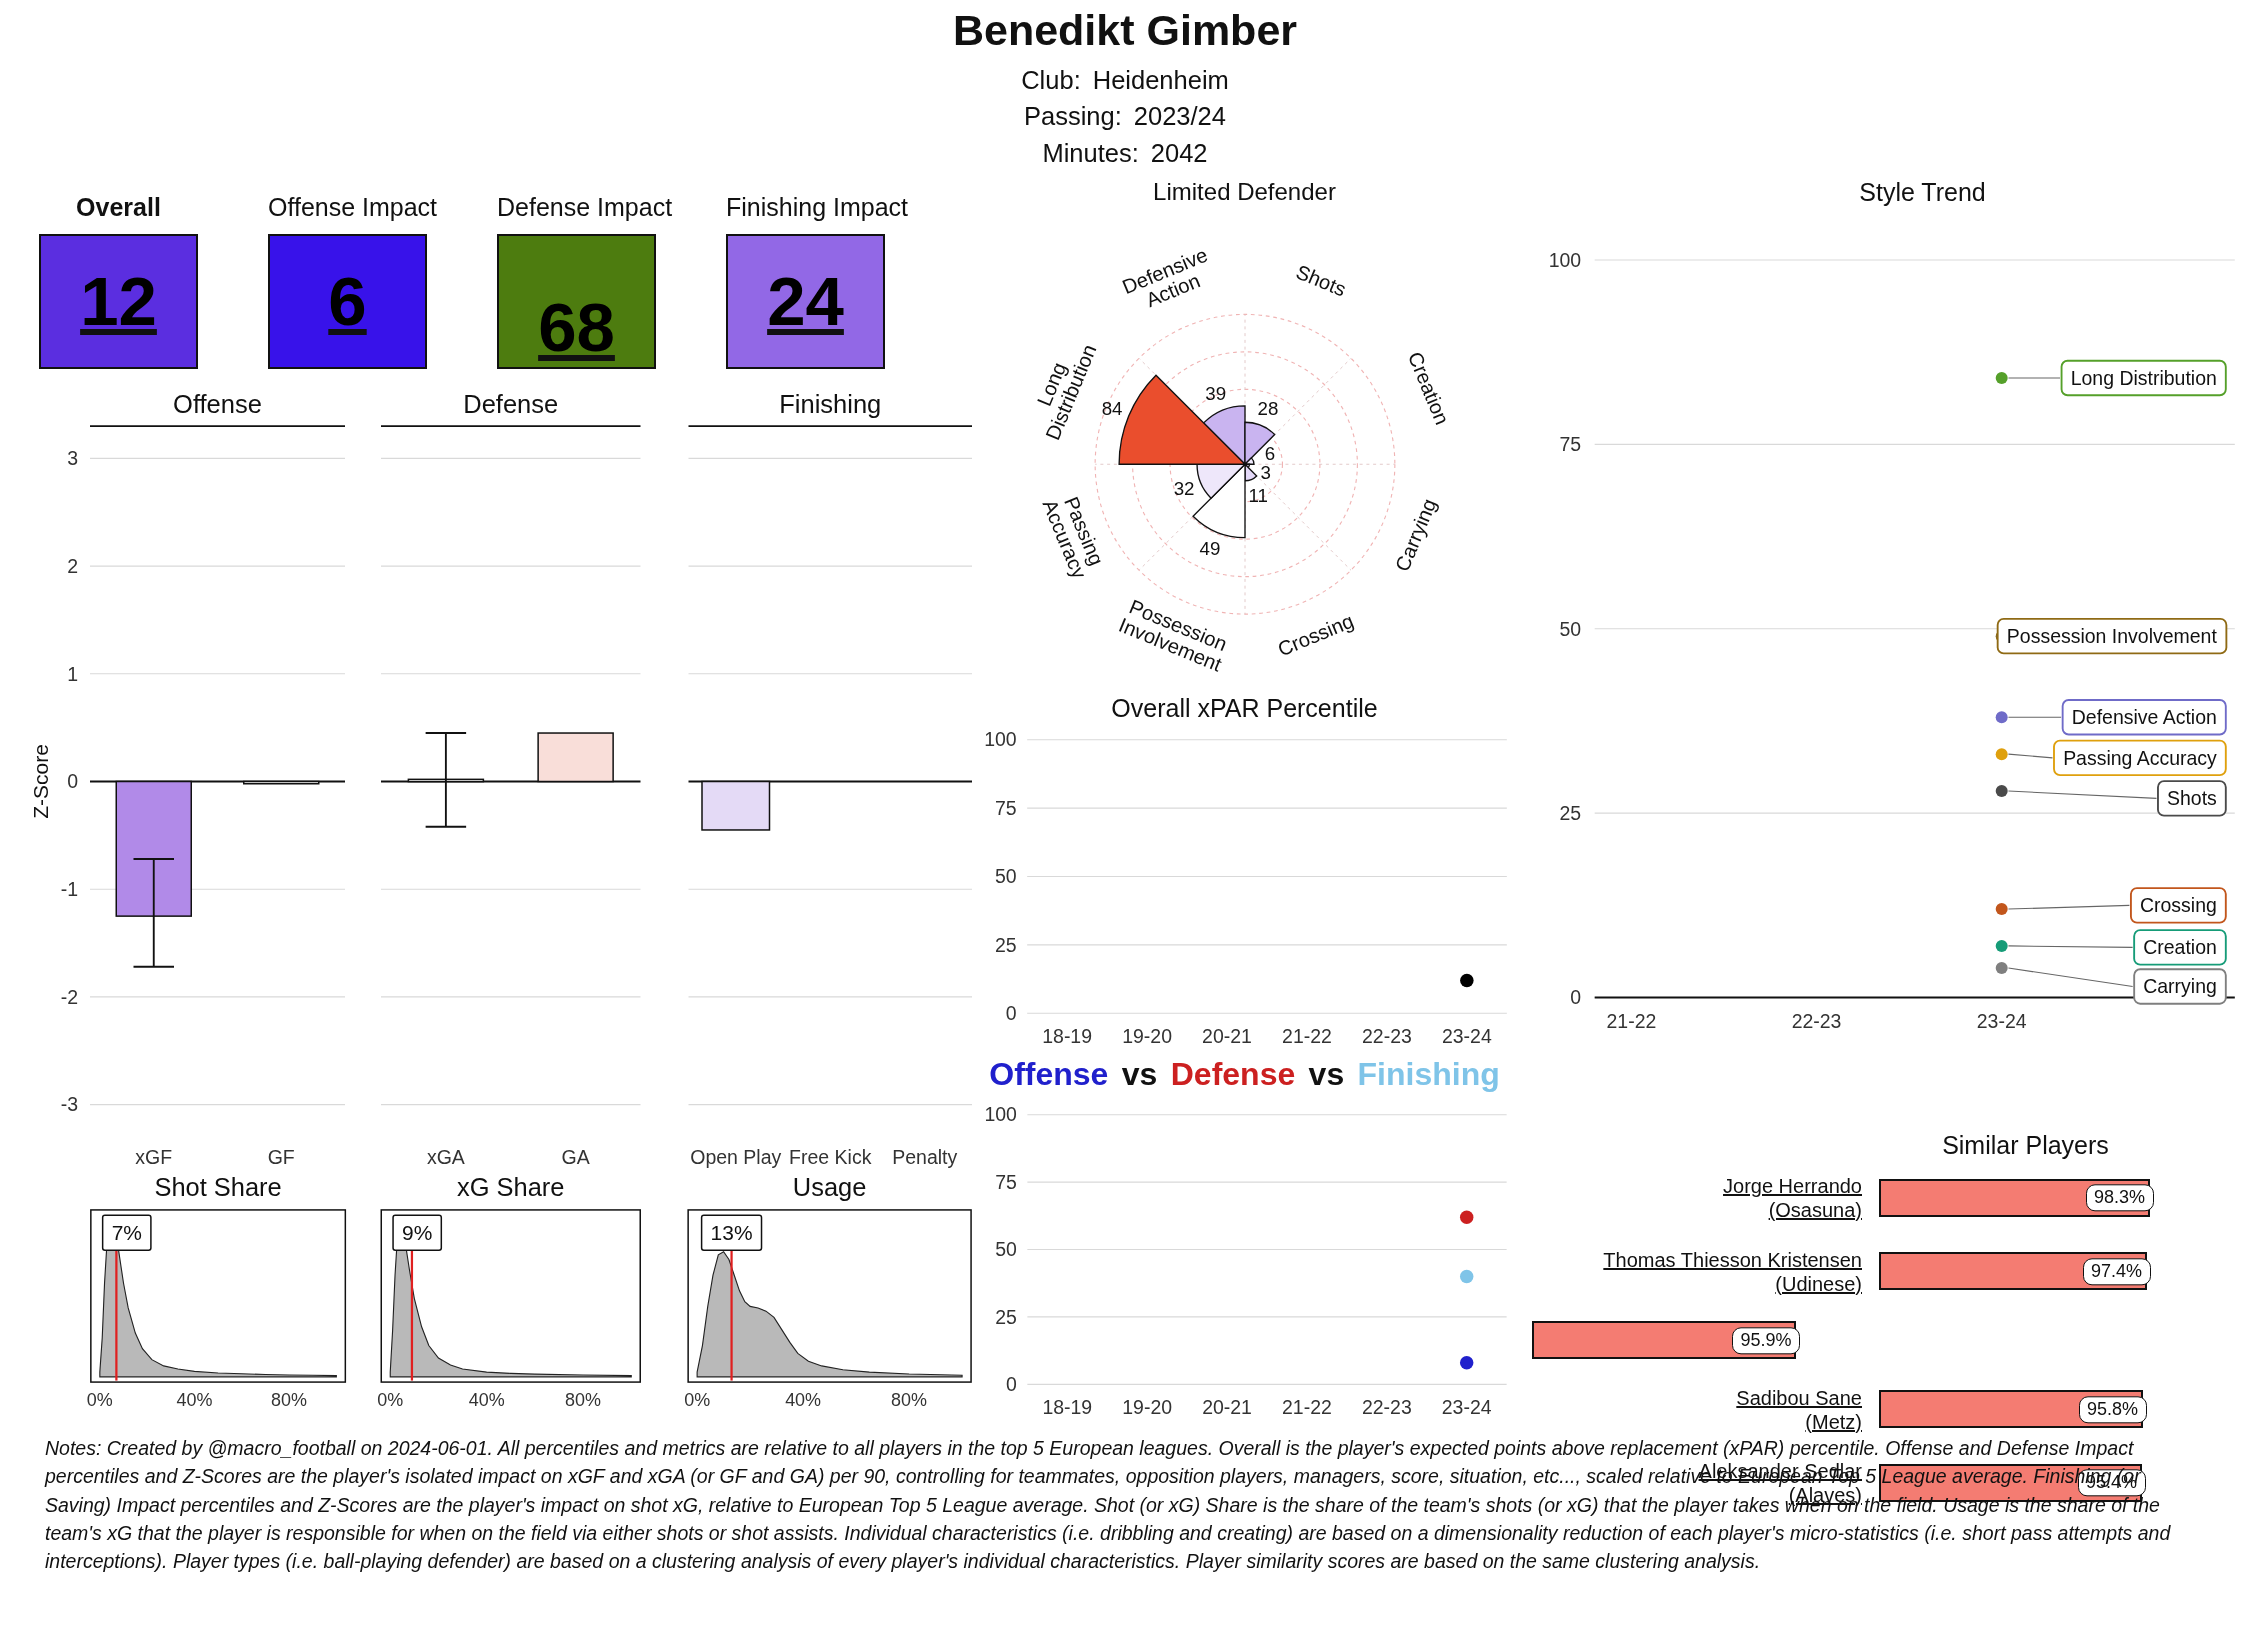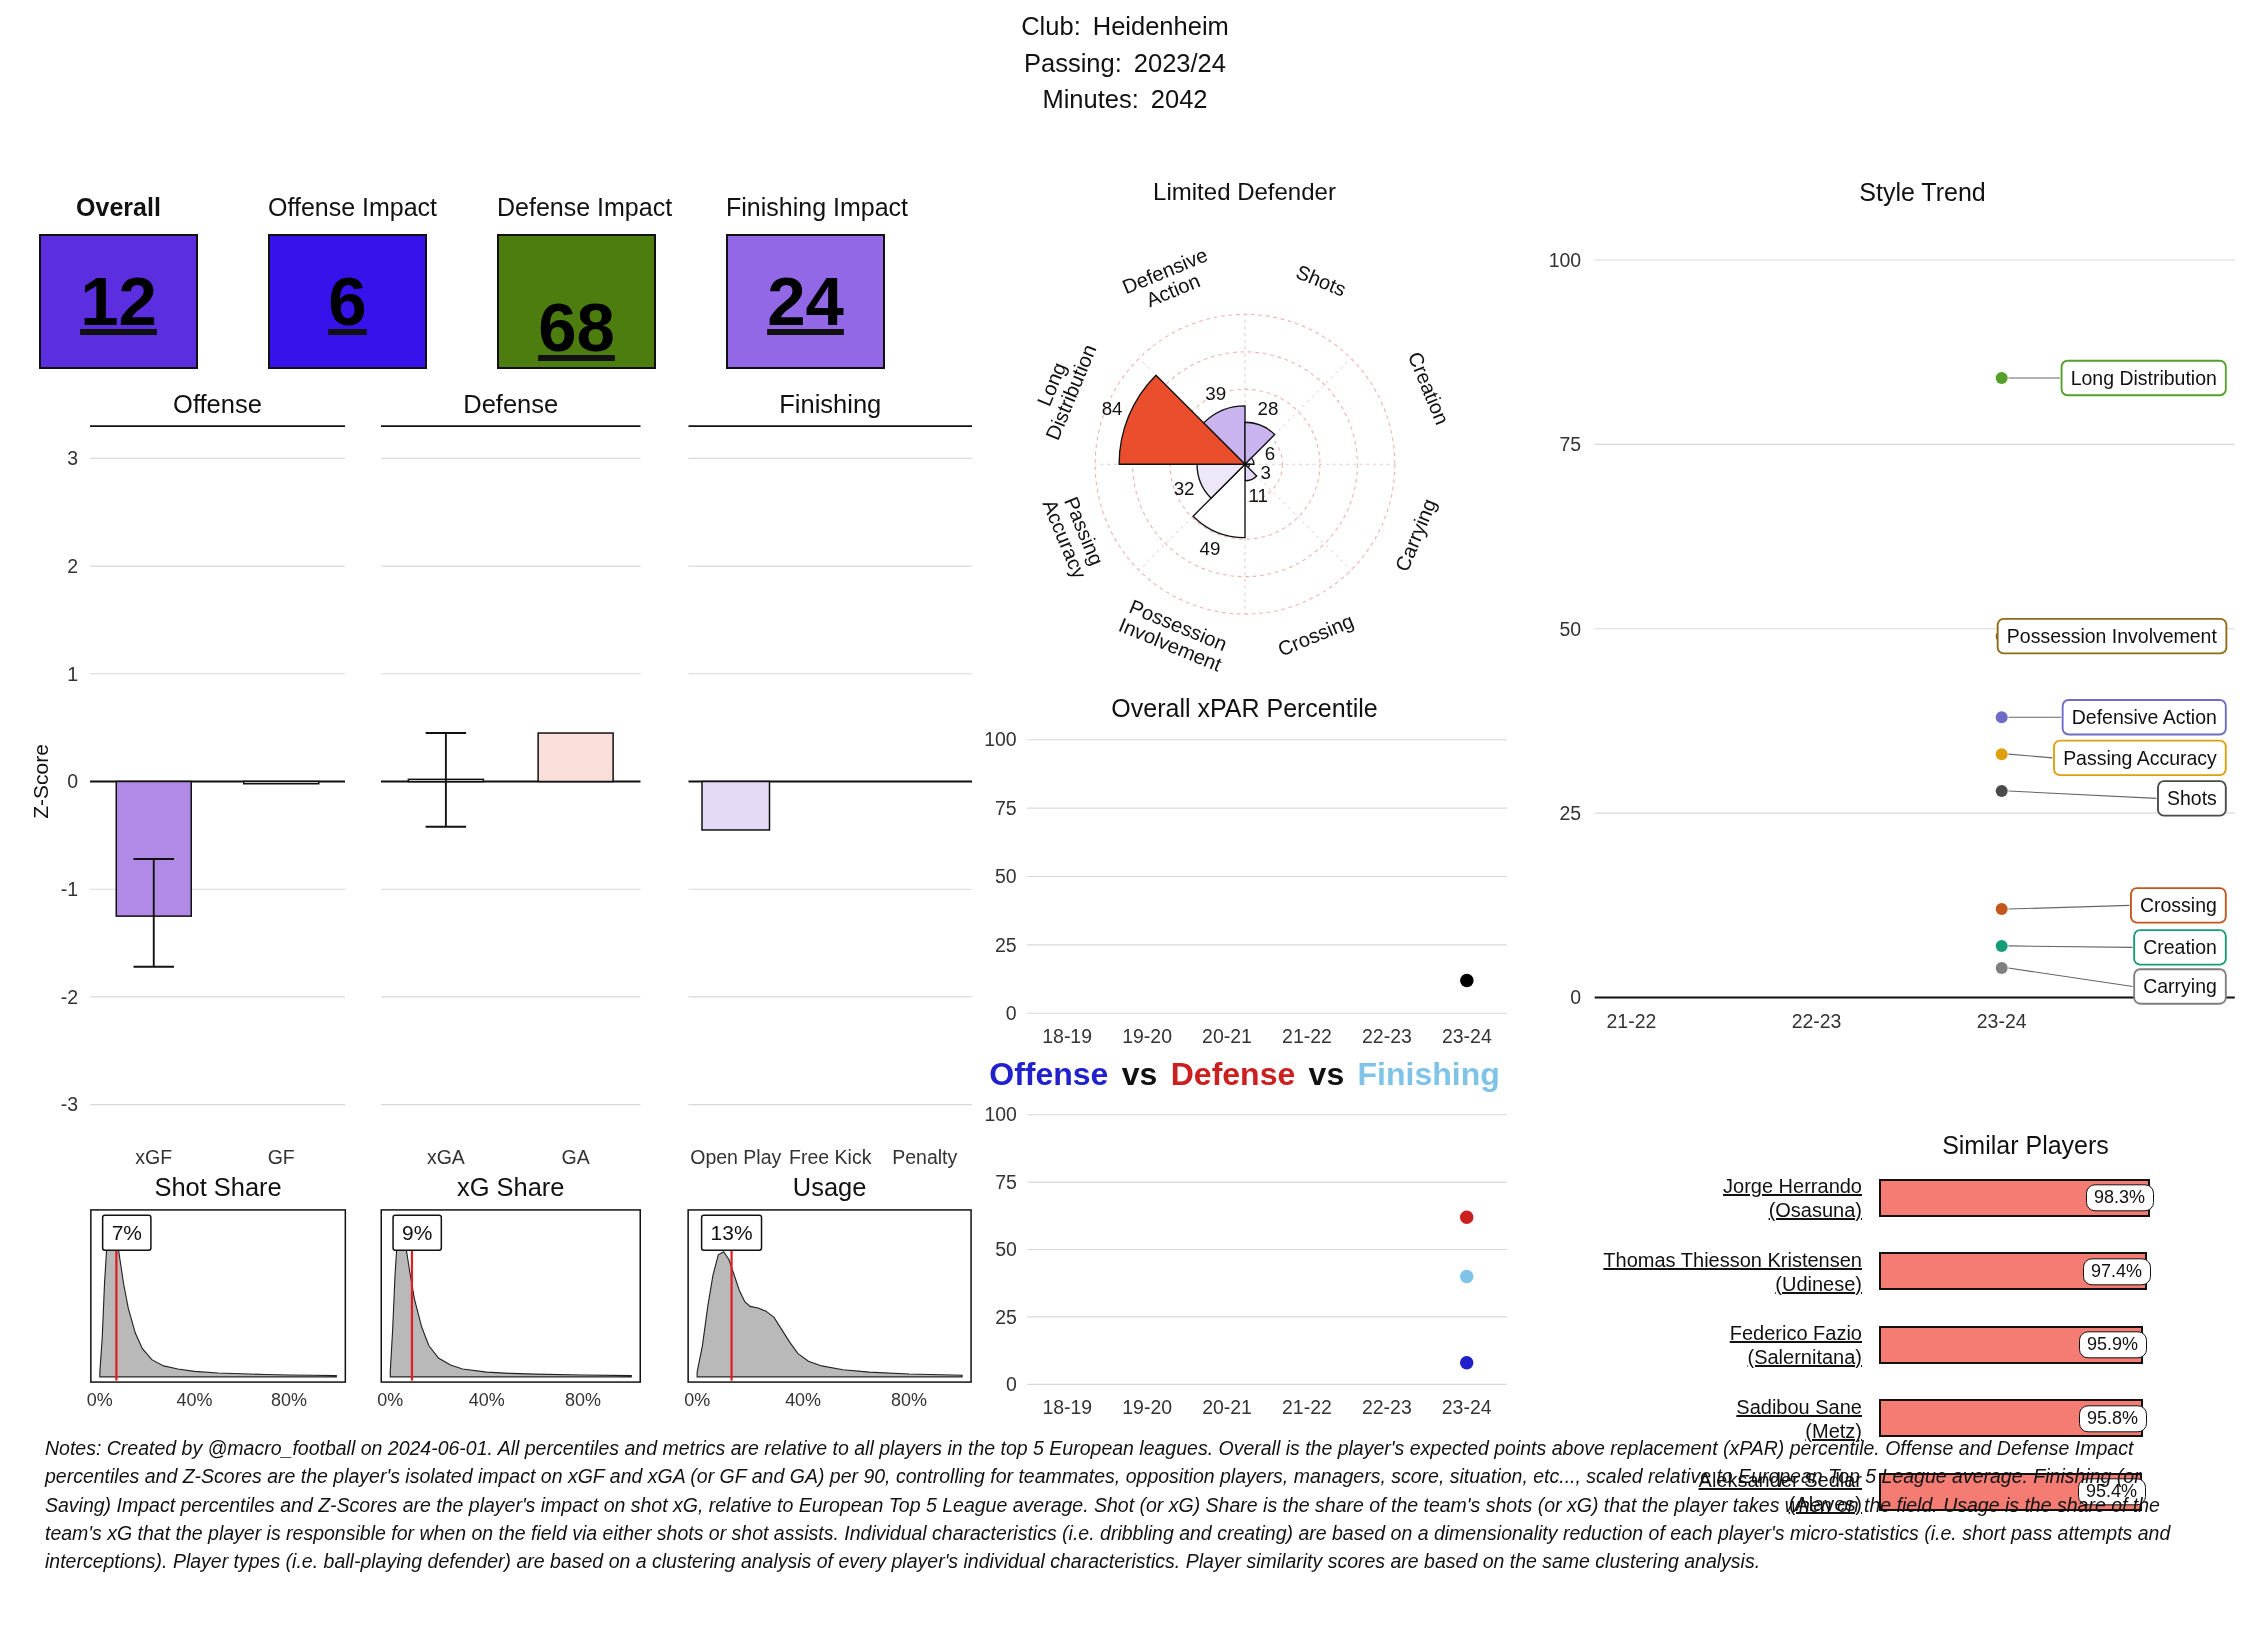--- a/index.html
+++ b/index.html
@@ -39,20 +39,21 @@
   .sim-label { position:absolute; top:50%; transform:translateY(-50%); background:#fff; border:1.5px solid #111; border-radius:9px; font-size:18px; padding:2.2px 7.5px; white-space:nowrap; }
 
   
   .footer-source { font-size:20px; font-style:italic; margin-bottom:9px; }
   .footer-notes { font-size:19.5px; font-style:italic; line-height:1.45; }
 </style>
 </head>
 <body>
 
 <div class="abs hdr" style="left:750px; top:4.5px; width:750px;">
+  <h1>Benedikt Gimber</h1>
   <div class="hdr-line">
     <span class="lbl">Club:</span><span>Heidenheim</span>
   </div>
   <div class="hdr-line">
     <span class="lbl">Passing:</span><span>2023/24</span>
   </div>
   <div class="hdr-line">
     <span class="lbl">Minutes:</span><span>2042</span>
   </div>
 </div>
@@ -322,24 +323,20 @@
       <div class="sim-name">
         <div>Thomas Thiesson Kristensen</div>
         <div>(Udinese)</div>
       </div>
       <div class="sim-barwrap">
         <div class="sim-bar" style="width: 264px; background: rgb(244, 124, 114);"></div>
         <div class="sim-label" style="left: 204px;">97.4%</div>
       </div>
     </div>
     <div class="sim-row">
-      <div class="sim-name">
-        <div>Federico Fazio</div>
-        <div>(Salernitana)</div>
-      </div>
       <div class="sim-barwrap">
         <div class="sim-bar" style="width: 260px; background: rgb(244, 124, 114);"></div>
         <div class="sim-label" style="left: 200px;">95.9%</div>
       </div>
     </div>
     <div class="sim-row">
       <div class="sim-name">
         <div>Sadibou Sane</div>
         <div>(Metz)</div>
       </div>

